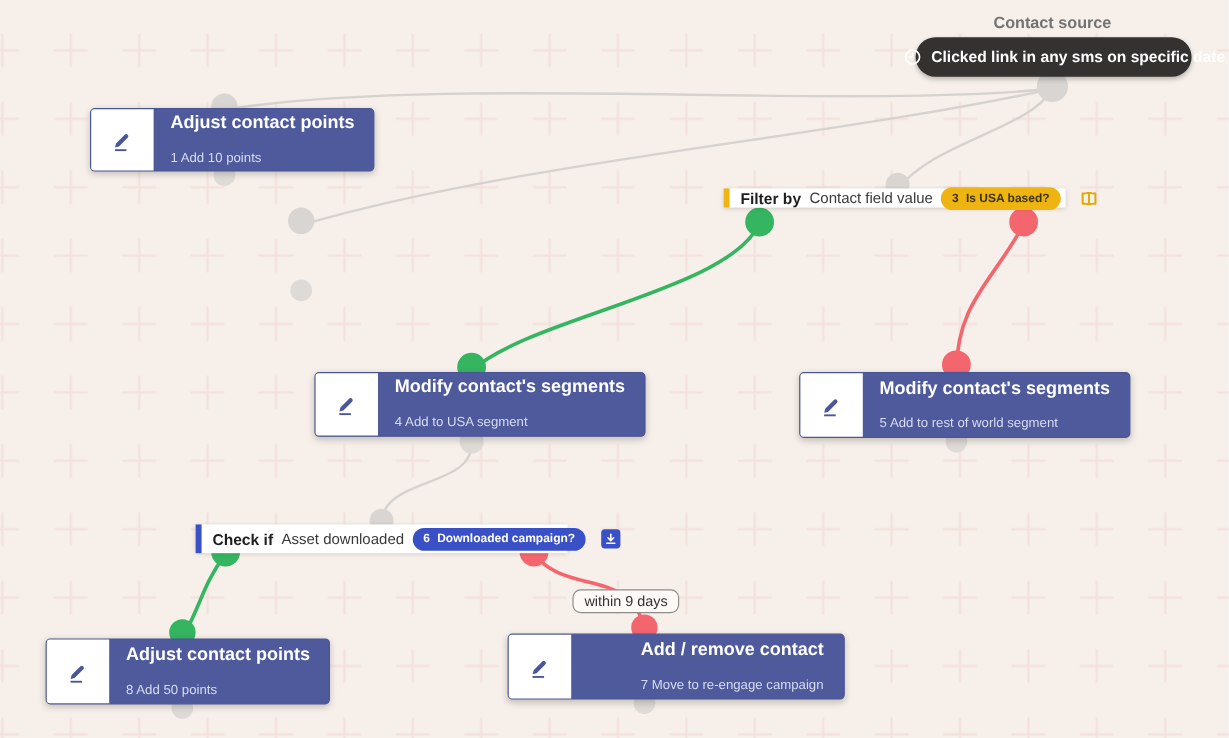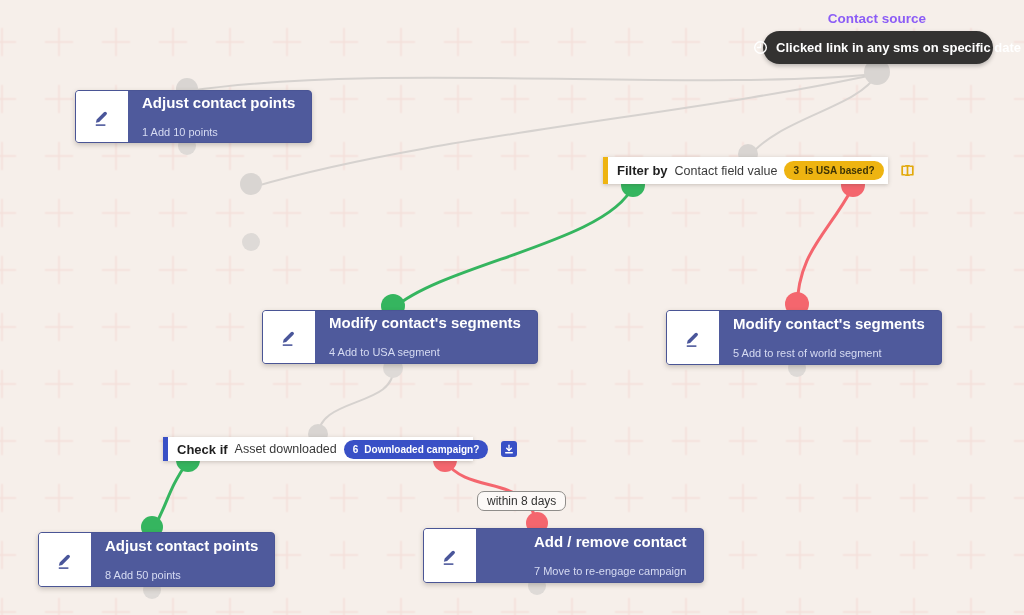--- a/index.html
+++ b/index.html
@@ -7,21 +7,21 @@
   body { font-family:"Liberation Sans", sans-serif; }
   .canvas {
     position:relative; width:1024px; height:615px;
     background:#f6efea; overflow:hidden;
   }
   svg.edge-layer { position:absolute; left:0; top:0; z-index:1; pointer-events:none; }
 
   
   .source-label {
     position:absolute; left:877px; top:11px; transform:translateX(-50%);
-    font-size:13.5px; font-weight:700; color:#8b5cf6; z-index:3; white-space:nowrap;
+    font-size:13.5px; font-weight:700; color:#737373; z-index:3; white-space:nowrap;
   }
   .source-pill {
     position:absolute; left:763px; top:31px; width:230px; height:33px;
     background:#333231; border-radius:17px; color:#ffffff;
     display:flex; align-items:center; justify-content:center; gap:8px;
     font-size:13px; font-weight:600; z-index:3; white-space:nowrap;
     box-shadow:0 2px 4px rgba(0,0,0,0.25); cursor:pointer;padding-left:18px;
   }
 
   
@@ -33,21 +33,21 @@
   .node .icon-box {
     width:52px; background:#ffffff; border-radius:2.5px 0 0 2.5px;
     display:flex; align-items:center; justify-content:center; flex:0 0 52px;
   }
   .node .texts { padding:7px 16px 7px 14px; display:flex; flex-direction:column; justify-content:center; }
   .node .title { color:#ffffff; font-size:15px; font-weight:700; line-height:1.25; }
   .node .subtitle { color:#d6dbf2; font-size:11px; line-height:1.3; margin-top:12px; }
 
   
   .bar {
-    position:absolute; z-index:2; background:#ffffff; height:27px;
+    position:absolute; z-index:2; background:#ffffff; height:16px;
     display:flex; align-items:center; gap:7px; padding:0 8px 0 10px;
     box-shadow:0 1px 4px rgba(60,50,40,0.25); cursor:pointer; white-space:nowrap;
   }
   .bar .stripe { position:absolute; left:0; top:0; bottom:0; width:5px; }
   .bar .prefix { font-size:13px; font-weight:700; color:#1f1f1f; margin-left:4px; }
   .bar .field  { font-size:12.5px; color:#3a3a3a; }
   .badge {
     height:19px; border-radius:10px; display:flex; align-items:center;
     padding:0 9px; gap:6px; font-size:10px; font-weight:700; cursor:pointer;
   }
@@ -224,15 +224,15 @@
         <path d="M6.2 14.8 L14.1 6.9 a1.9 1.9 0 0 1 2.7 2.7 L8.9 17.5 L5.3 18.4 Z"></path>
         <rect x="5.2" y="20" width="10.5" height="1.7"></rect>
       </svg>
     </div>
     <div class="texts">
       <span class="title">Adjust contact points</span>
       <span class="subtitle">8 Add 50 points</span>
     </div>
   </div>
 
-  <div class="edge-label">within 8 days</div>
+  <div class="edge-label">within 9 days</div>
 
 </div>
 
 </body></html>

